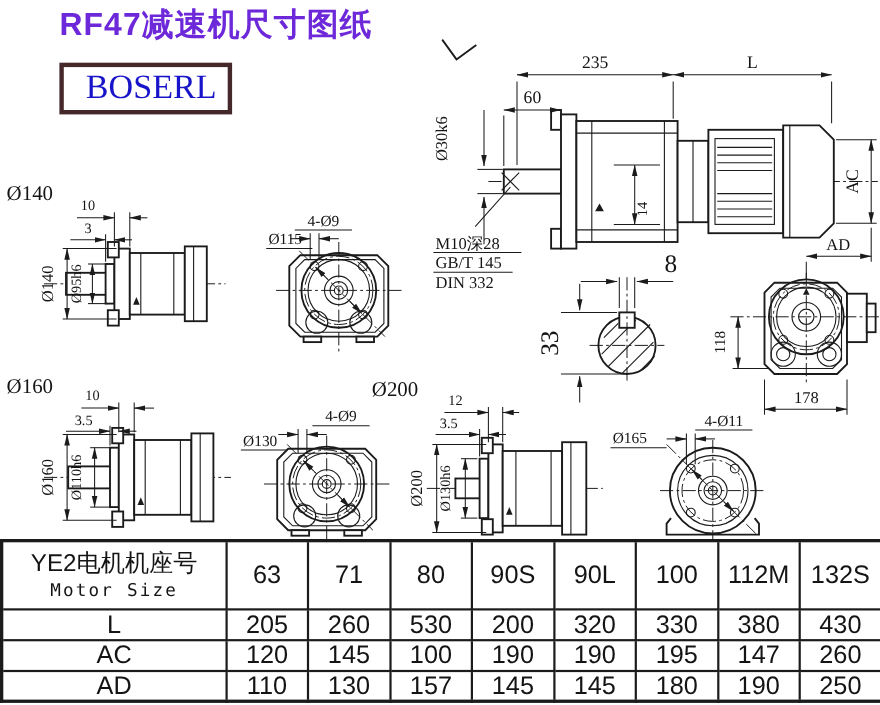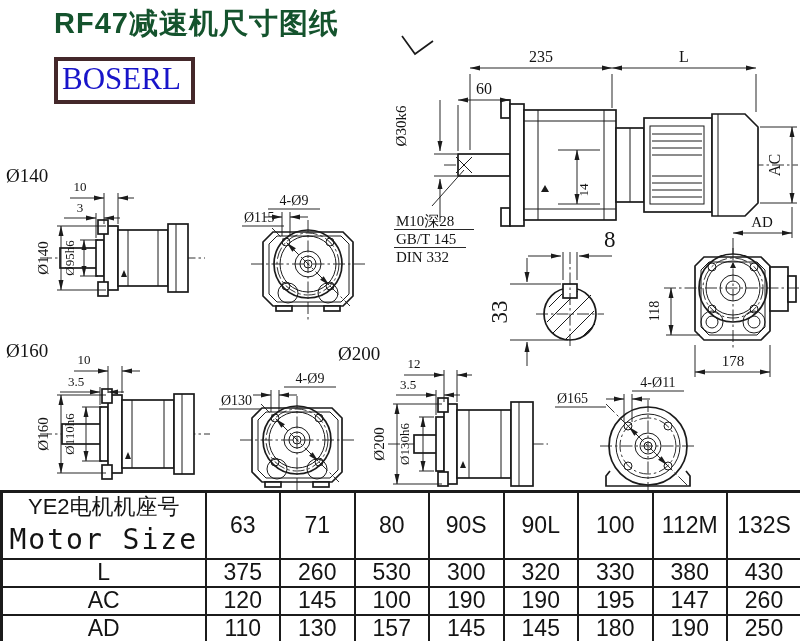--- a/index.html
+++ b/index.html
@@ -1,40 +1,40 @@
 <!DOCTYPE html>
 <html><head>
 <meta charset="utf-8">
 <style>
   html,body{margin:0;padding:0;background:#e8e8e8;}
   .sheet{position:relative;width:800px;height:641px;background:#ffffff;overflow:hidden;
          font-family:"Liberation Sans",sans-serif;}
   .title{position:absolute;left:54px;top:6px;margin:0;font-weight:bold;font-size:29px;
-         line-height:1.2;color:#14532d;letter-spacing:1px;font-family:"Liberation Sans",sans-serif;}
-  .logo{position:absolute;left:54px;top:57px;border:4px solid #44282a;padding:2px 10px 6px 4px;
+         line-height:1.2;color:#6d28d9;letter-spacing:1px;font-family:"Liberation Sans",sans-serif;}
+  .logo{position:absolute;left:54px;top:57px;border:4px solid #44282a;padding:2px 10px 6px 20px;
         background:#fff;}
   .logo span{font-family:"Liberation Serif",serif;font-size:31px;line-height:1;color:#1814c9;}
   svg.draw{position:absolute;left:0;top:0;}
   svg.draw .o{fill:none;stroke:#1b1b1b;stroke-width:1.7;}
   svg.draw .of{fill:#ffffff;stroke:#1b1b1b;stroke-width:1.7;}
   svg.draw .i{fill:none;stroke:#1b1b1b;stroke-width:1;}
   svg.draw .d{fill:none;stroke:#1b1b1b;stroke-width:0.95;}
   svg.draw .c{fill:none;stroke:#1b1b1b;stroke-width:0.9;stroke-dasharray:12 3 2.5 3;}
   svg.draw text{fill:#141414;font-family:"Liberation Serif",serif;font-size:14px;}
   svg.draw text.t13{font-size:13px;} svg.draw text.t15{font-size:15px;}
   svg.draw text.t16{font-size:16px;} svg.draw text.t19{font-size:19px;}
   svg.draw text.t23{font-size:23px;}
   svg.draw .fill{fill:#1b1b1b;stroke:none;}
   .dim-table{position:absolute;left:0;top:490px;width:800px;border-collapse:collapse;
              table-layout:fixed;text-align:center;color:#141414;border:3px solid #1b1b1b;}
   .dim-table th,.dim-table td{border:2.5px solid #1b1b1b;padding:0;font-weight:normal;
              font-size:23px;line-height:1;}
   .dim-table tr.hdr{height:62px;} .dim-table tr.data{height:28px;}
   .hcell div{font-size:22px;line-height:1.3;}
-  .hcell .mono{font-family:"DejaVu Sans Mono",monospace;font-size:28px;letter-spacing:2px;}
+  .hcell .mono{font-family:"DejaVu Sans Mono",monospace;font-size:16px;letter-spacing:2px;}
 </style>
 </head>
 <body>
 
 <div class="sheet">
 
   <h1 class="title">RF47减速机尺寸图纸</h1>
   <div class="logo">
     <span>BOSERL</span>
   </div>
@@ -377,24 +377,24 @@
         <th>71</th>
         <th>80</th>
         <th>90S</th>
         <th>90L</th>
         <th>100</th>
         <th>112M</th>
         <th>132S</th>
       </tr>
       <tr class="data">
         <td>L</td>
-        <td>375</td>
+        <td>205</td>
         <td>260</td>
         <td>530</td>
-        <td>300</td>
+        <td>200</td>
         <td>320</td>
         <td>330</td>
         <td>380</td>
         <td>430</td>
       </tr>
       <tr class="data">
         <td>AC</td>
         <td>120</td>
         <td>145</td>
         <td>100</td>

